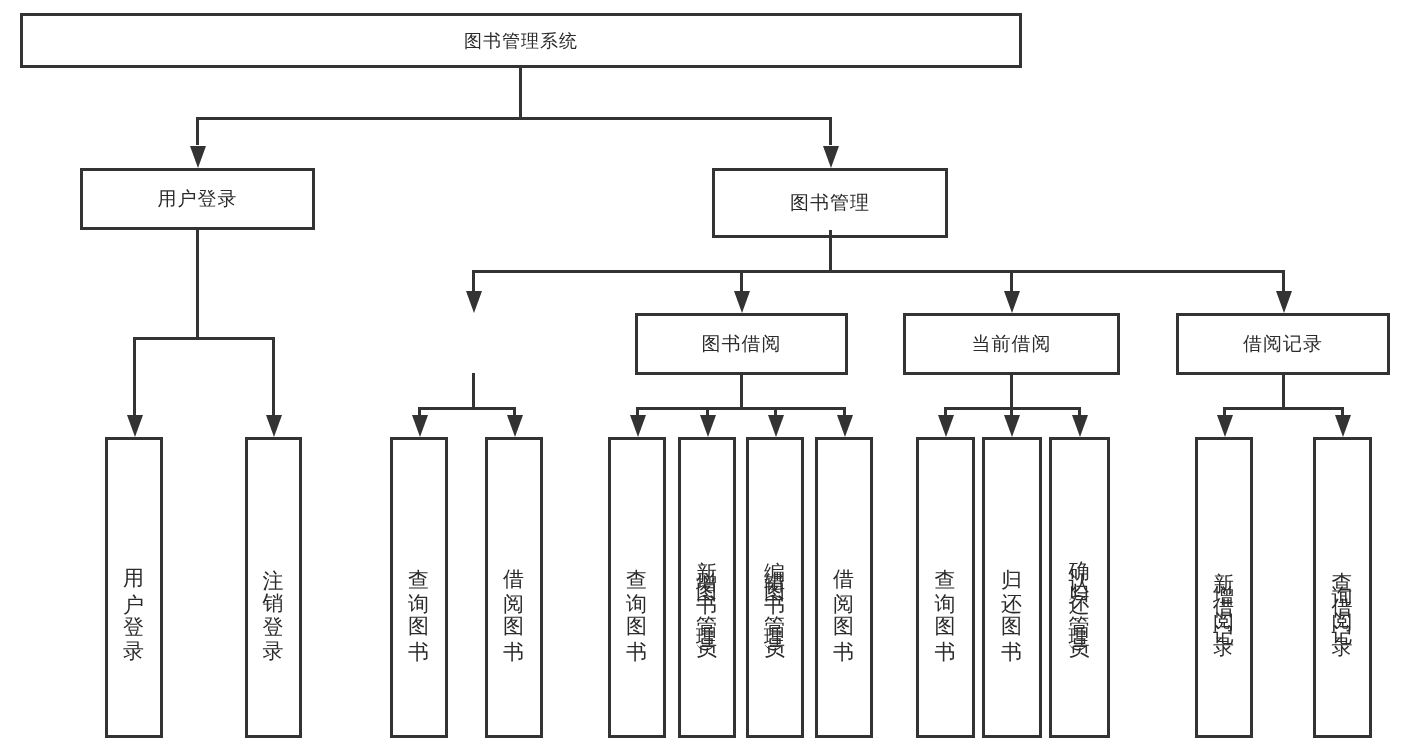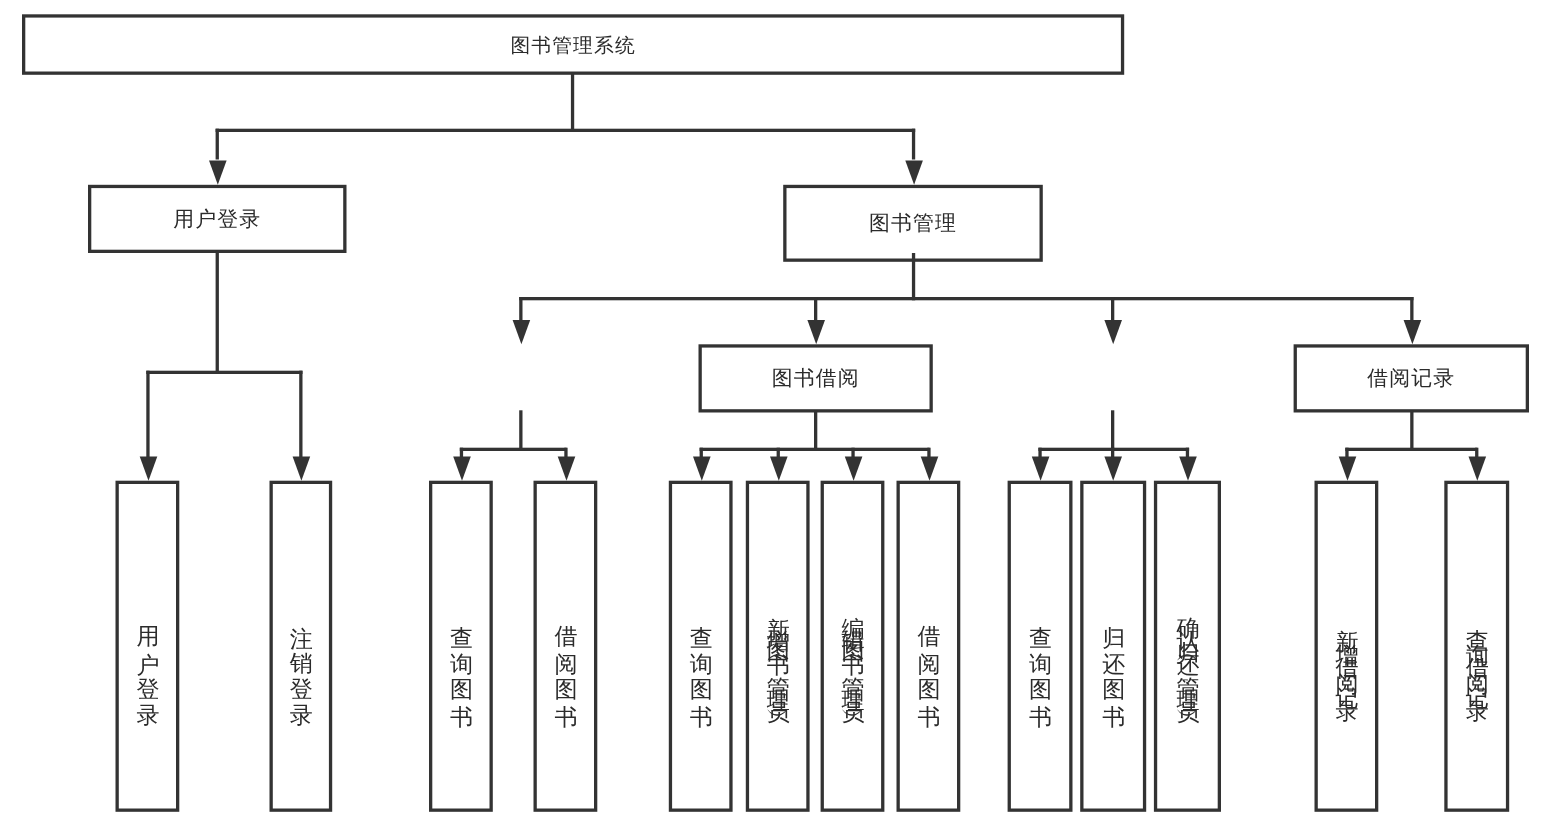--- a/index.html
+++ b/index.html
@@ -39,20 +39,23 @@
 
   <div class="box hbox" style="left:712px;top:168px;width:236px;height:70px">
     <span>图书管理</span>
   </div>
 
 
   <div class="box hbox" style="left:635px;top:313px;width:213px;height:62px">
     <span>图书借阅</span>
   </div>
 
+  <div class="box hbox" style="left:903px;top:313px;width:217px;height:62px">
+    <span>当前借阅</span>
+  </div>
 
   <div class="box hbox" style="left:1176px;top:313px;width:214px;height:62px">
     <span>借阅记录</span>
   </div>
 
   <div class="box leaf" style="left:105px;top:437px;width:58px;height:301px">
     <span class="vtext ls4">用户登录</span>
   </div>
   <div class="box leaf" style="left:245px;top:437px;width:57px;height:301px">
     <span class="vtext ls4">注销登录</span>

